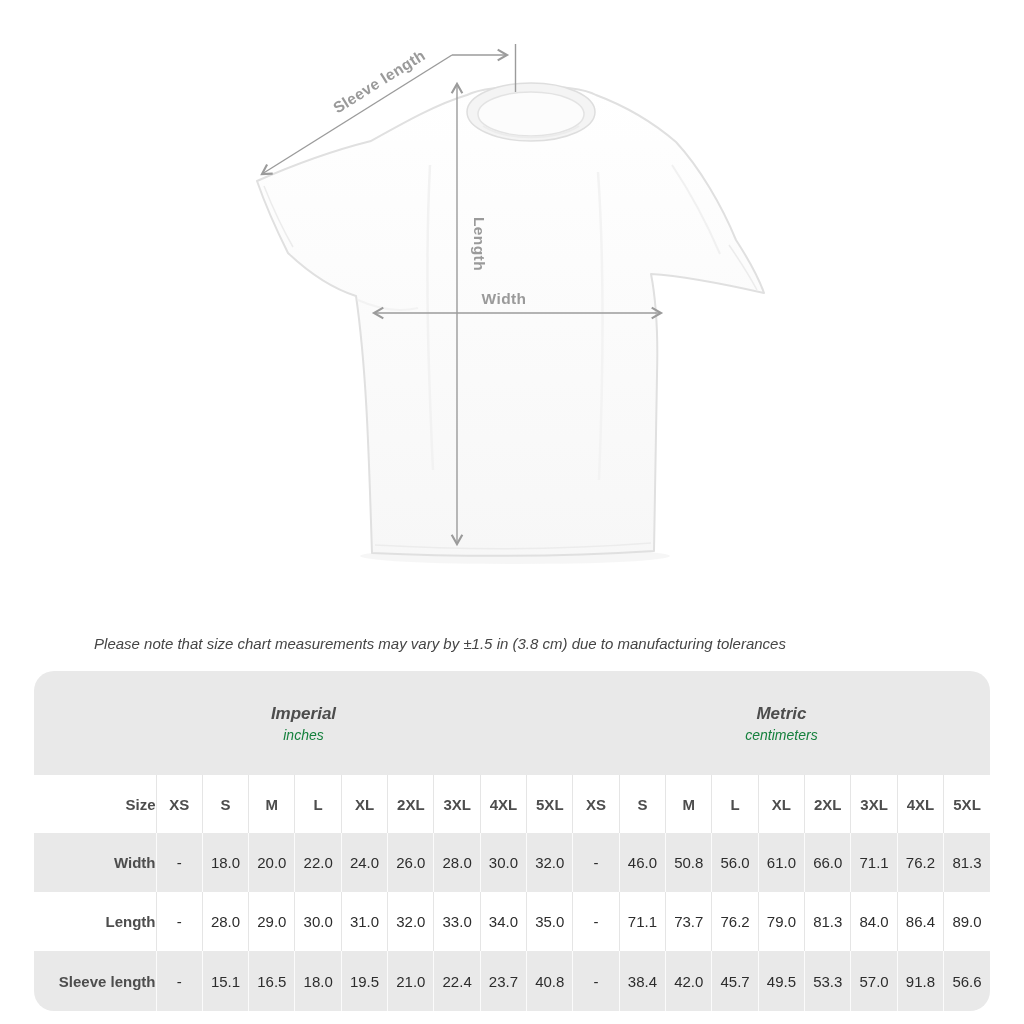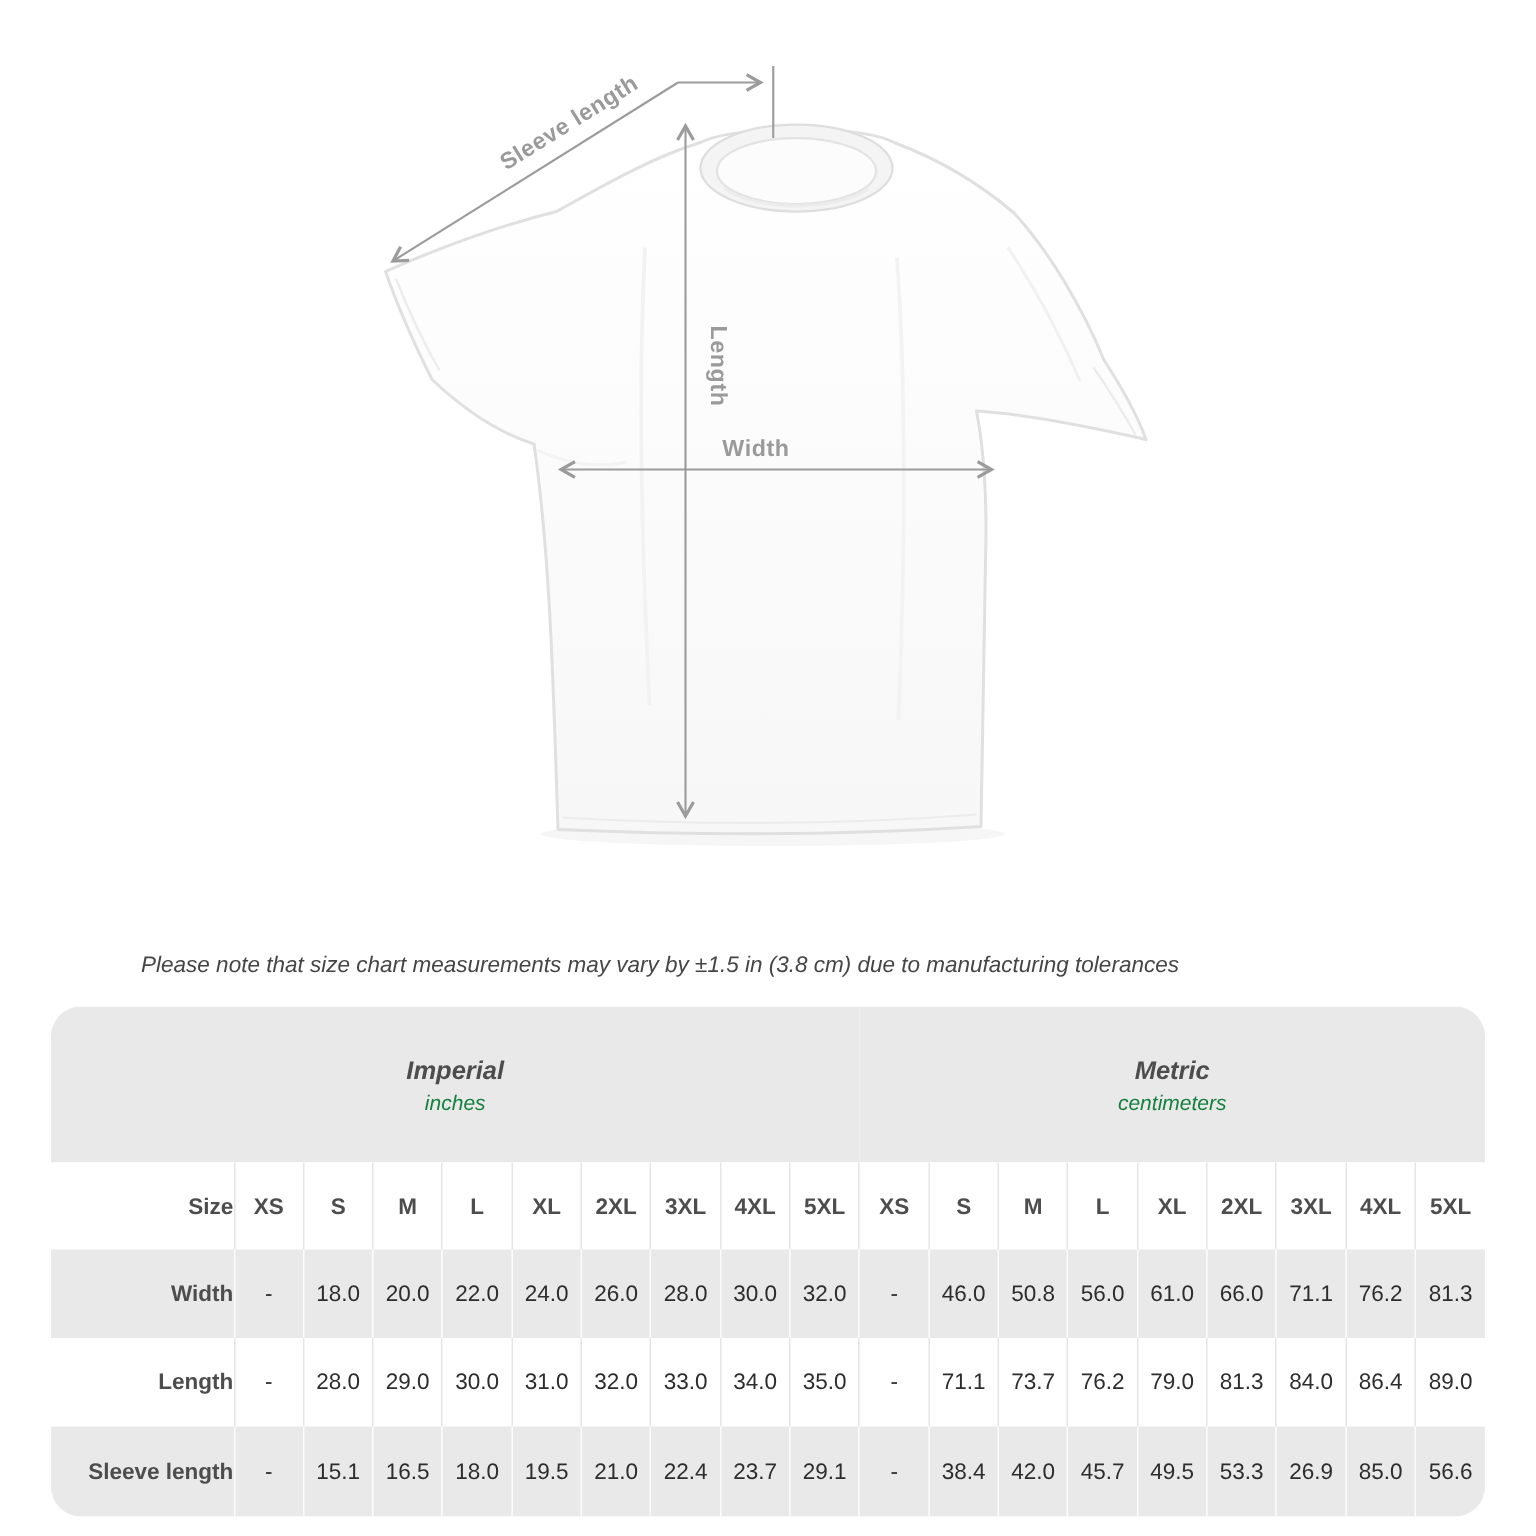--- a/index.html
+++ b/index.html
@@ -217,28 +217,28 @@
           <tr class="alt">
             <th class="rowlabel">Sleeve length</th>
             <td>-</td>
             <td>15.1</td>
             <td>16.5</td>
             <td>18.0</td>
             <td>19.5</td>
             <td>21.0</td>
             <td>22.4</td>
             <td>23.7</td>
-            <td>29.1</td>
+            <td>40.8</td>
             <td>-</td>
             <td>38.4</td>
             <td>42.0</td>
             <td>45.7</td>
             <td>49.5</td>
             <td>53.3</td>
-            <td>26.9</td>
-            <td>85.0</td>
+            <td>57.0</td>
+            <td>91.8</td>
             <td>56.6</td>
           </tr>
         </tbody>
     </table>
   </div>
 
 </div>
 
 </body></html>

